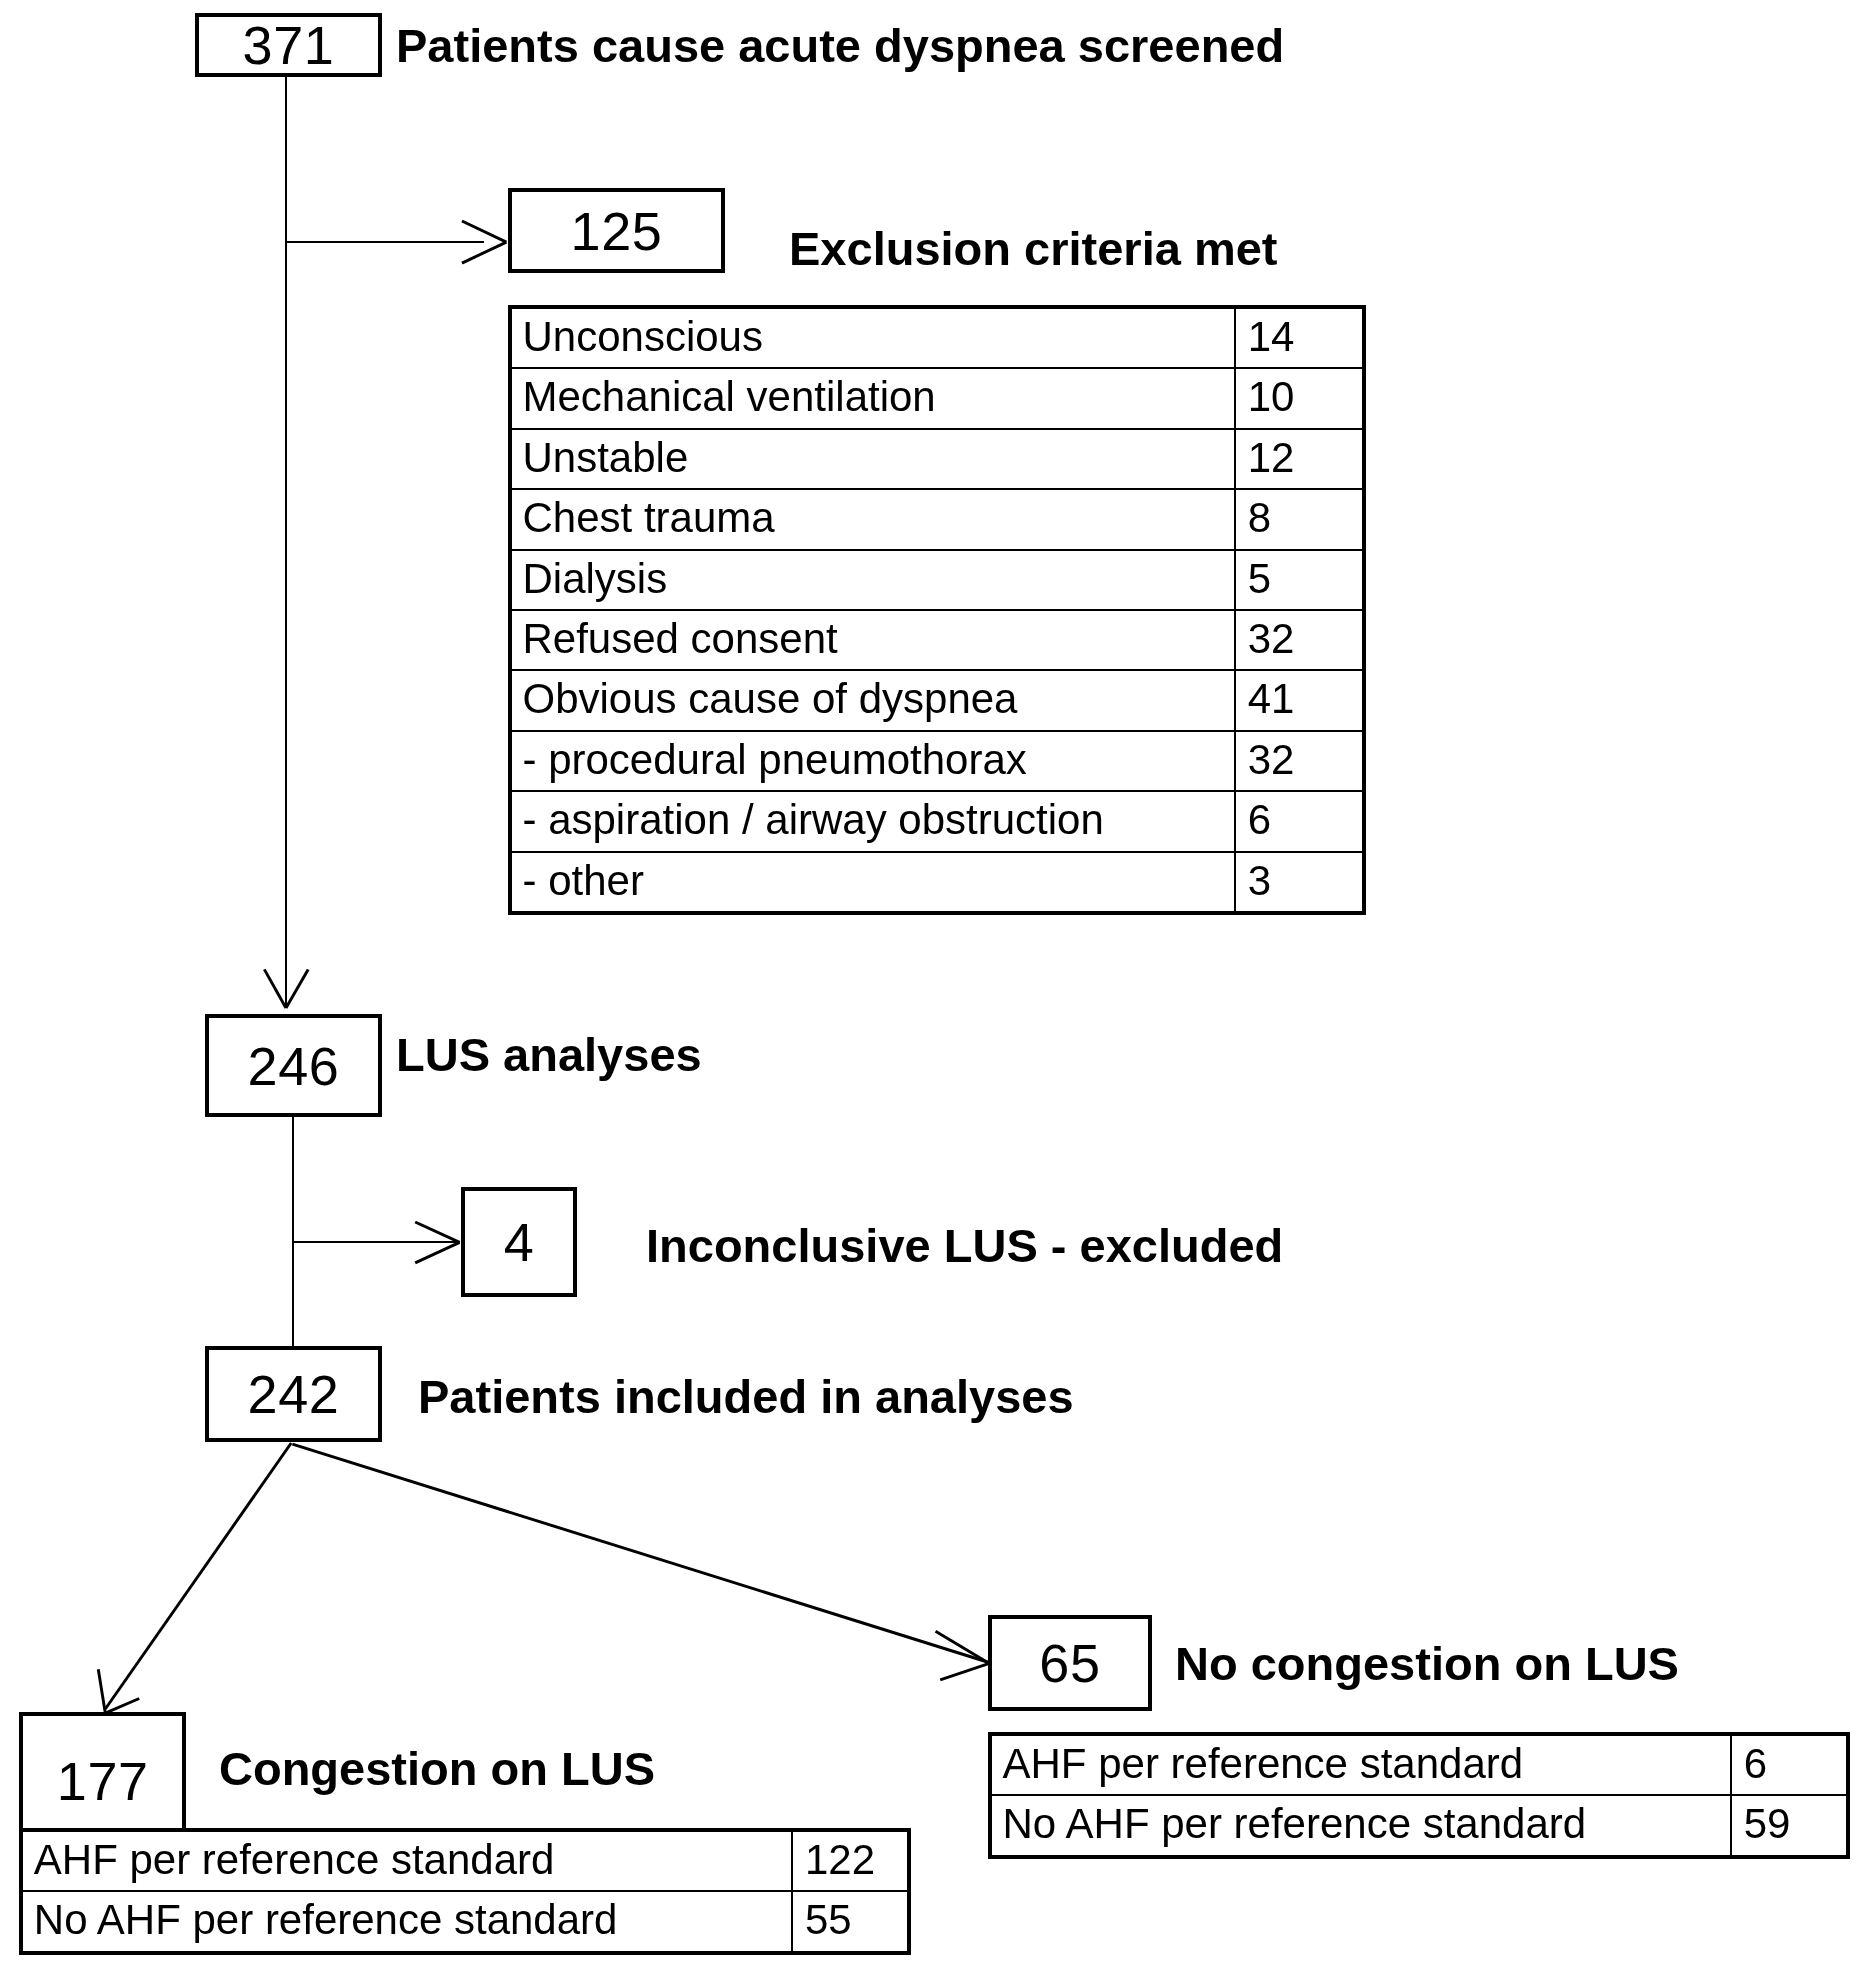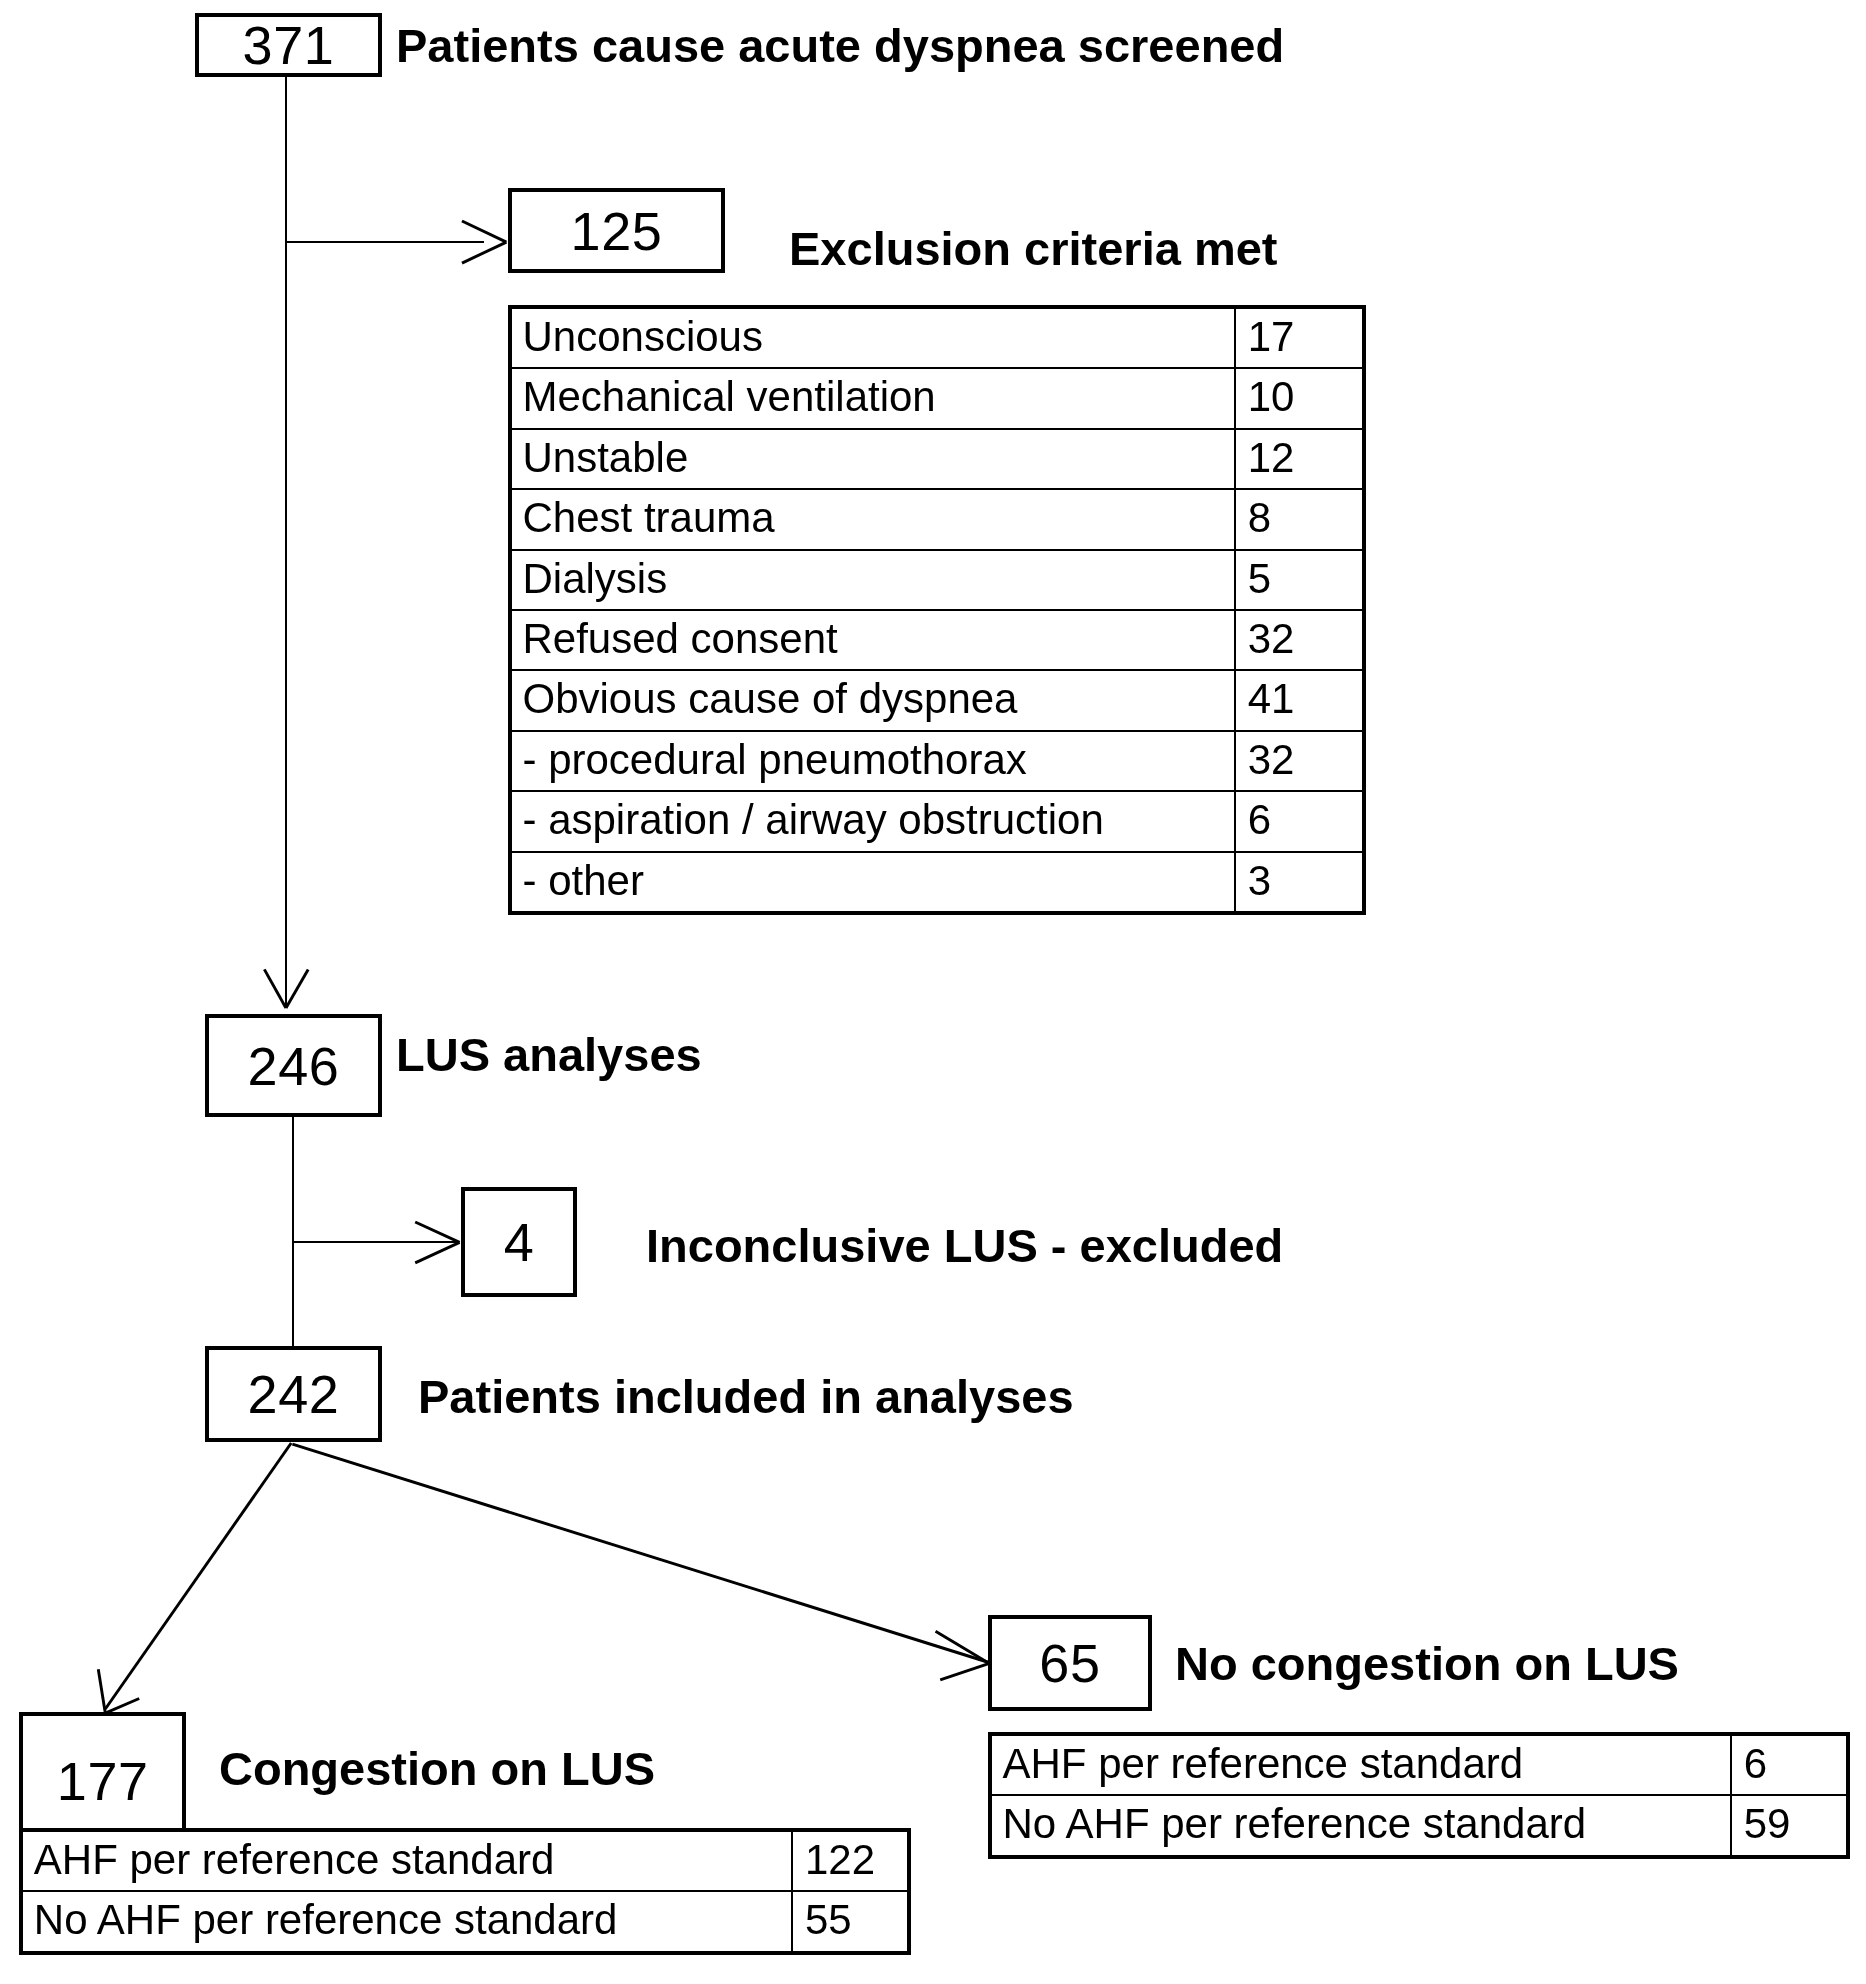--- a/index.html
+++ b/index.html
@@ -134,21 +134,21 @@
   <div class="flabel" style="left:789px; top:225px;text-align:right;">Exclusion criteria met</div>
 
   <table class="ftable" style="left:508px; top:305px; width:854px;">
     <colgroup>
         <col style="width:725px;">
         <col style="width:129px;">
       </colgroup>
     <tbody>
       <tr>
         <td>Unconscious</td>
-        <td class="num">17</td>
+        <td class="num">14</td>
       </tr>
       <tr>
         <td>Mechanical ventilation</td>
         <td class="num">10</td>
       </tr>
       <tr>
         <td>Unstable</td>
         <td class="num">12</td>
       </tr>
       <tr>

